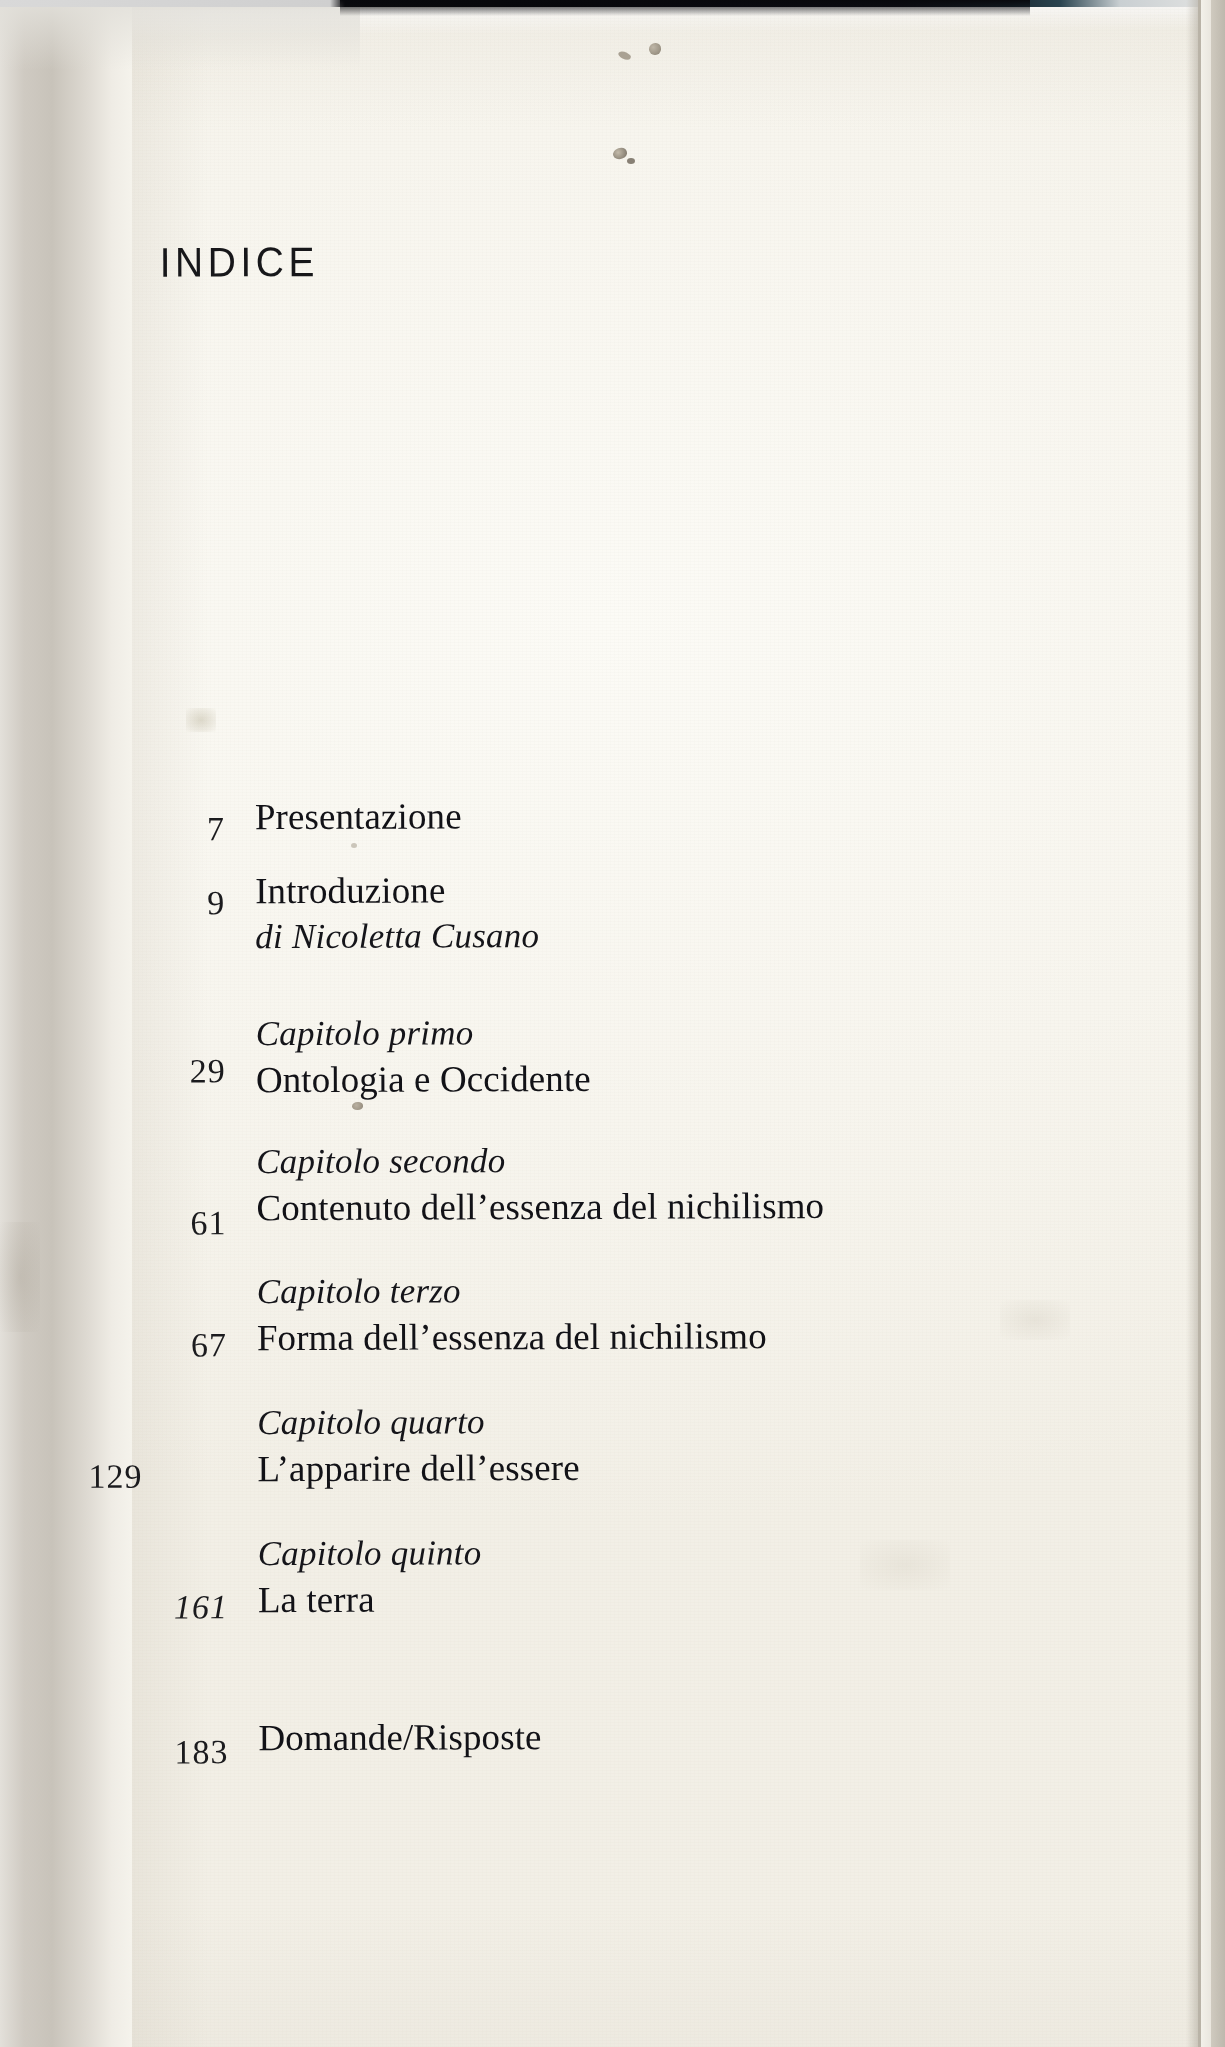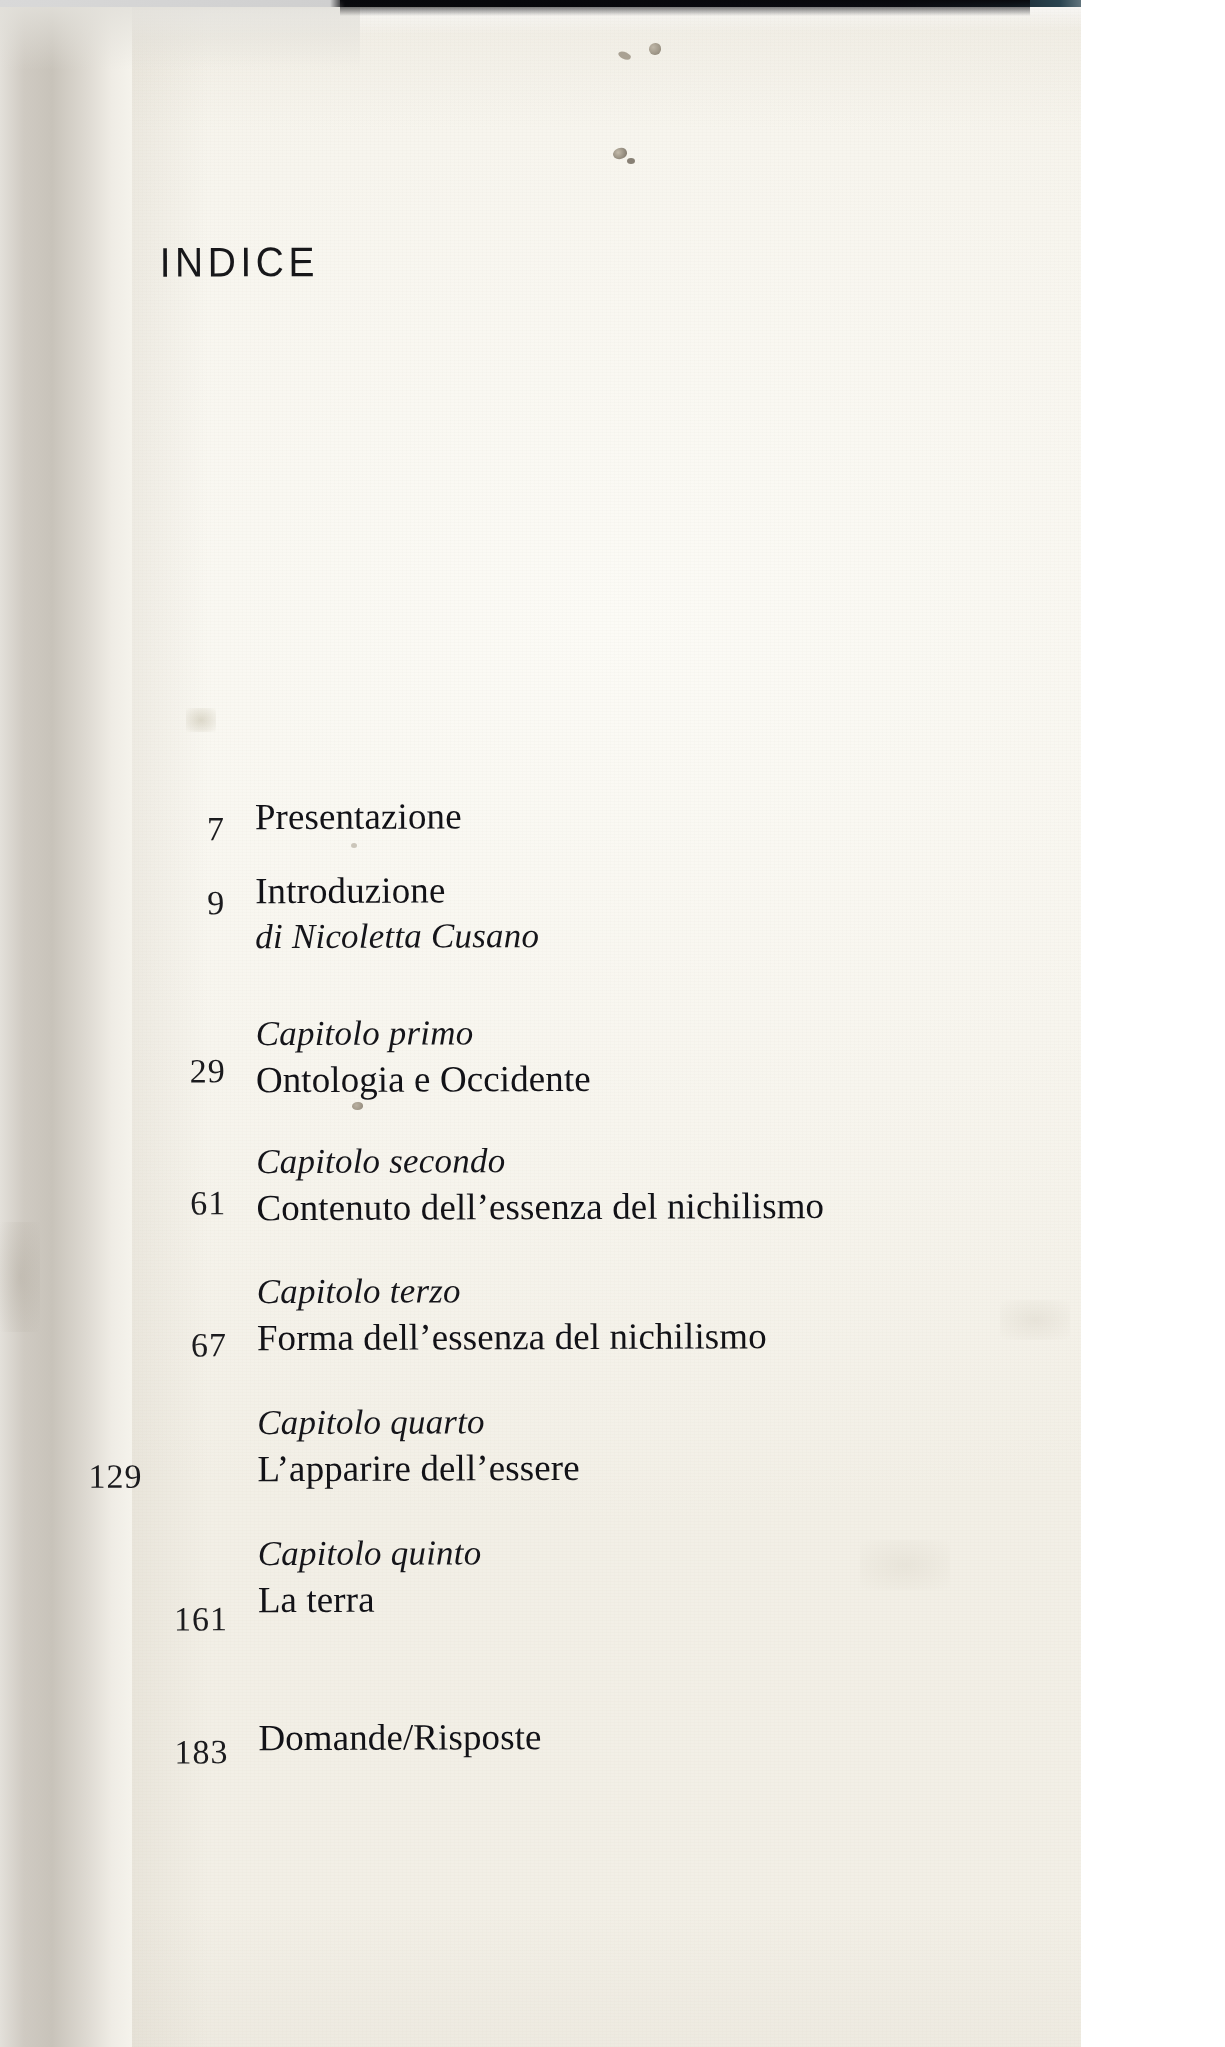--- a/index.html
+++ b/index.html
@@ -4,21 +4,21 @@
 <title>Indice</title>
 <style>
   html, body {
     margin: 0;
     padding: 0;
     background: #ffffff;
   }
 
   #page {
     position: relative;
-    width: 1081px;
+    width: 1225px;
     height: 2047px;
     overflow: hidden;
     background: #f7f5ef;
     font-family: "Liberation Serif", "DejaVu Serif", serif;
   }
 
   
   .scanner-strip {
     position: absolute;
     left: 0; top: 0;
@@ -334,21 +334,21 @@
 
       <div class="entry" style="height:130px;">
         <div class="folio" style="top:58px;">29</div>
         <div class="labels" style="top:22px;">
           <div class="kicker">Capitolo primo</div>
           <div class="titleline" style="margin-top:10px;">Ontologia e Occidente</div>
         </div>
       </div>
 
       <div class="entry" style="height:130px;">
-        <div class="folio" style="top:60px;">61</div>
+        <div class="folio" style="top:80px;">61</div>
         <div class="labels" style="top:20px;">
           <div class="kicker">Capitolo secondo</div>
           <div class="titleline" style="margin-top:10px;">Contenuto dell’essenza del nichilismo</div>
         </div>
       </div>
 
       <div class="entry" style="height:131px;">
         <div class="folio" style="top:72px;">67</div>
         <div class="labels" style="top:20px;">
           <div class="kicker">Capitolo terzo</div>
@@ -358,21 +358,21 @@
 
       <div class="entry" style="height:131px;">
         <div class="folio" style="top:72px;text-align:center;">129</div>
         <div class="labels" style="top:20px;">
           <div class="kicker">Capitolo quarto</div>
           <div class="titleline" style="margin-top:10px;">L’apparire dell’essere</div>
         </div>
       </div>
 
       <div class="entry" style="height:131px;">
-        <div class="folio" style="top:84px;">161</div>
+        <div class="folio" style="top:72px;font-style:italic;">161</div>
         <div class="labels" style="top:20px;">
           <div class="kicker">Capitolo quinto</div>
           <div class="titleline" style="margin-top:10px;">La terra</div>
         </div>
       </div>
 
       <div class="entry" style="height:80px;margin-top:72px;">
         <div class="folio" style="top:14px;text-align:right;">183</div>
         <div class="labels" style="top:0px;">
           <div class="titleline">Domande/Risposte</div>

